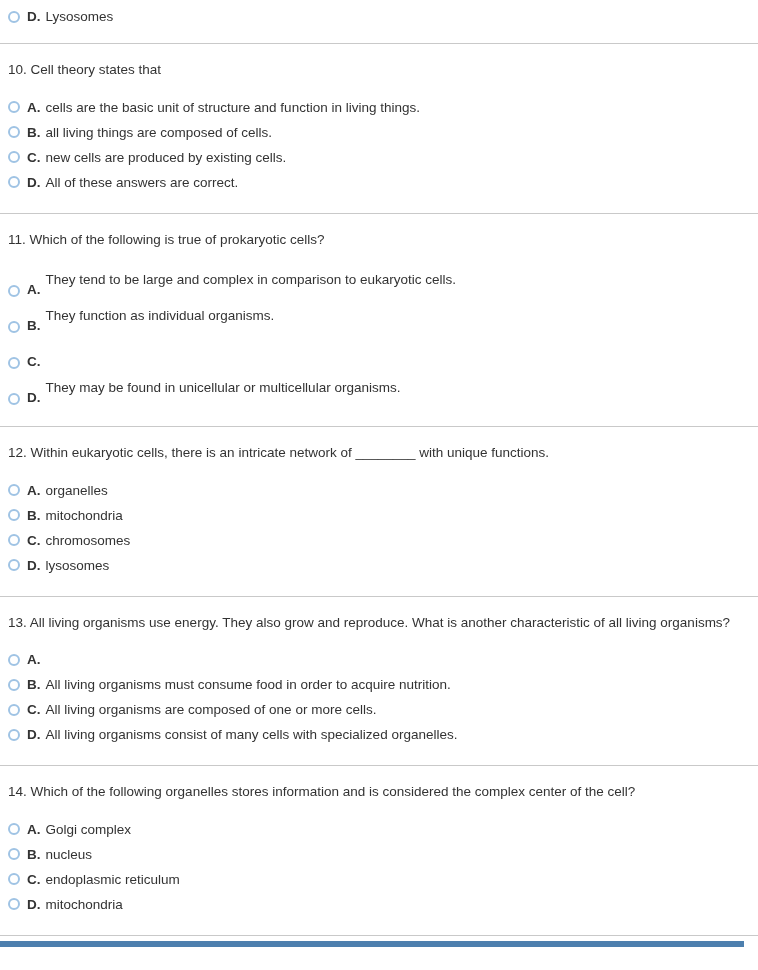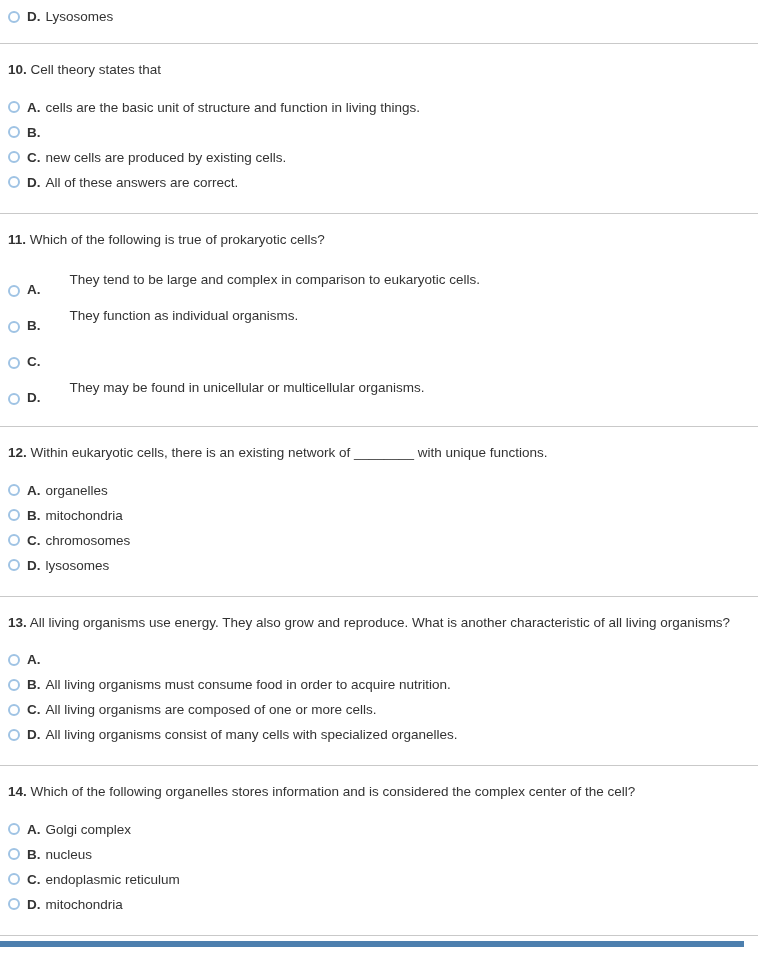--- a/index.html
+++ b/index.html
@@ -14,42 +14,42 @@
     overflow: hidden;
   }
   .page { width: 758px; }
   .divider {
     border: none;
     border-top: 1px solid #c9c9c9;
     margin: 0;
   }
   .question-block { padding: 16px 16px 18px 8px; }
   .q-header { line-height: 1.45; margin-bottom: 15px; padding-right: 6px; }
-  .q-num { font-weight: bold; }
+  .q-num { font-weight: normal; }
   .options { }
   .option {
     display: flex;
     align-items: center;
     padding: 5px 0 5px 0;
   }
   .radio {
     width: 12px;
     height: 12px;
     border: 2px solid #9fc3e4;
     border-radius: 50%;
     background: #ffffff;
     flex: 0 0 auto;
     margin-right: 7px;
     cursor: pointer;
   }
   .opt-letter { font-weight: bold; margin-right: 5px; white-space: nowrap; }
   .opt-text { }
   
   .tall .option { align-items: flex-end; min-height: 36px; padding: 3px 0; }
-  .tall .opt-text { position: relative; top: -10px; margin-left: 24px; }
+  .tall .opt-text { position: relative; top: -10px; }
   
   .partial { padding: 4px 8px 14px 8px; }
   .bottom-bar {
     height: 6px;
     background: #4d7fae;
     margin-top: 5px;
     width: 744px;
   }
 </style>
 </head>
@@ -74,20 +74,21 @@
     </div>
     <div class="options">
       <div class="option">
         <span class="radio"></span>
         <span class="opt-letter">A.</span>
         <span class="opt-text">cells are the basic unit of structure and function in living things.</span>
       </div>
       <div class="option">
         <span class="radio"></span>
         <span class="opt-letter">B.</span>
+        <span class="opt-text">all living things are composed of cells.</span>
       </div>
       <div class="option">
         <span class="radio"></span>
         <span class="opt-letter">C.</span>
         <span class="opt-text">new cells are produced by existing cells.</span>
       </div>
       <div class="option">
         <span class="radio"></span>
         <span class="opt-letter">D.</span>
         <span class="opt-text">All of these answers are correct.</span>
@@ -123,21 +124,21 @@
         <span class="opt-text">They may be found in unicellular or multicellular organisms.</span>
       </div>
     </div>
   </div>
 
   <hr class="divider">
 
   <div class="question-block">
     <div class="q-header">
       <span class="q-num">12.</span>
-      <span class="q-text">Within eukaryotic cells, there is an existing network of ________ with unique functions.</span>
+      <span class="q-text">Within eukaryotic cells, there is an intricate network of ________ with unique functions.</span>
     </div>
     <div class="options">
       <div class="option">
         <span class="radio"></span>
         <span class="opt-letter">A.</span>
         <span class="opt-text">organelles</span>
       </div>
       <div class="option">
         <span class="radio"></span>
         <span class="opt-letter">B.</span>

